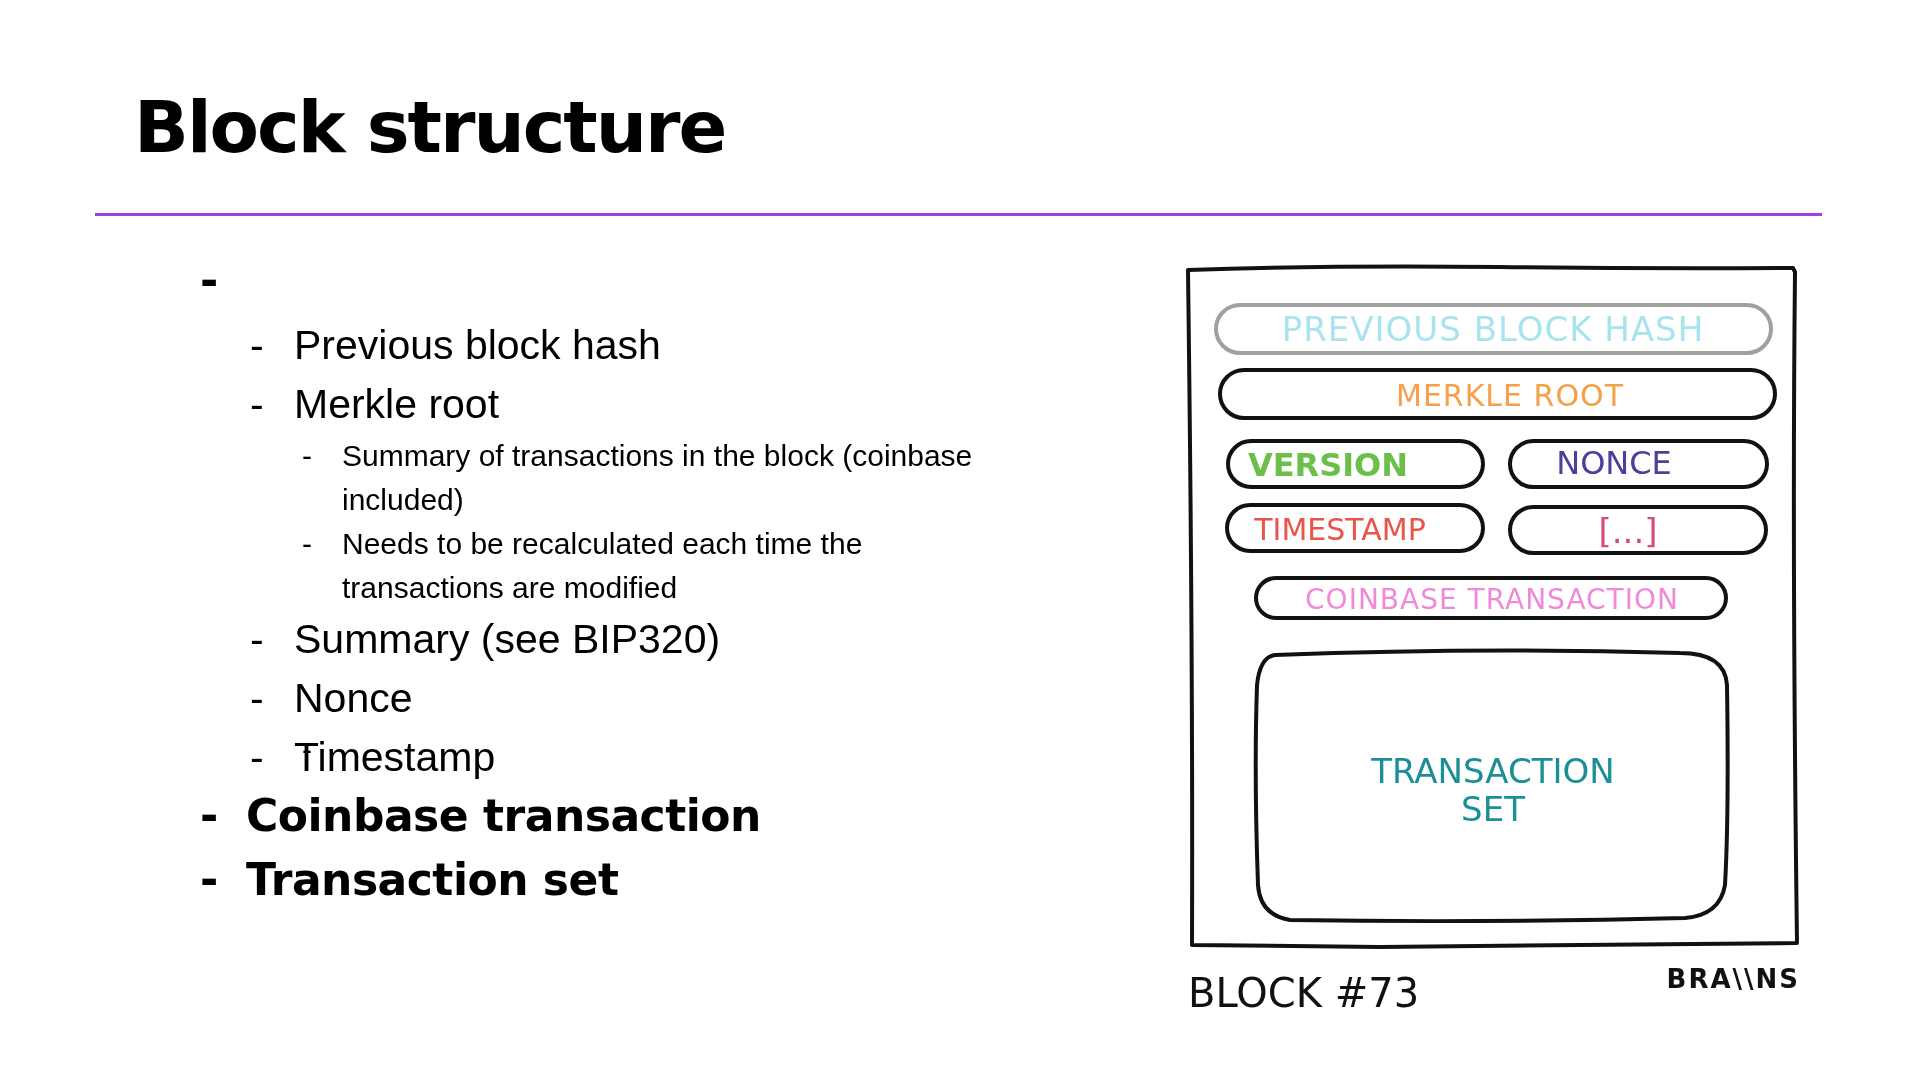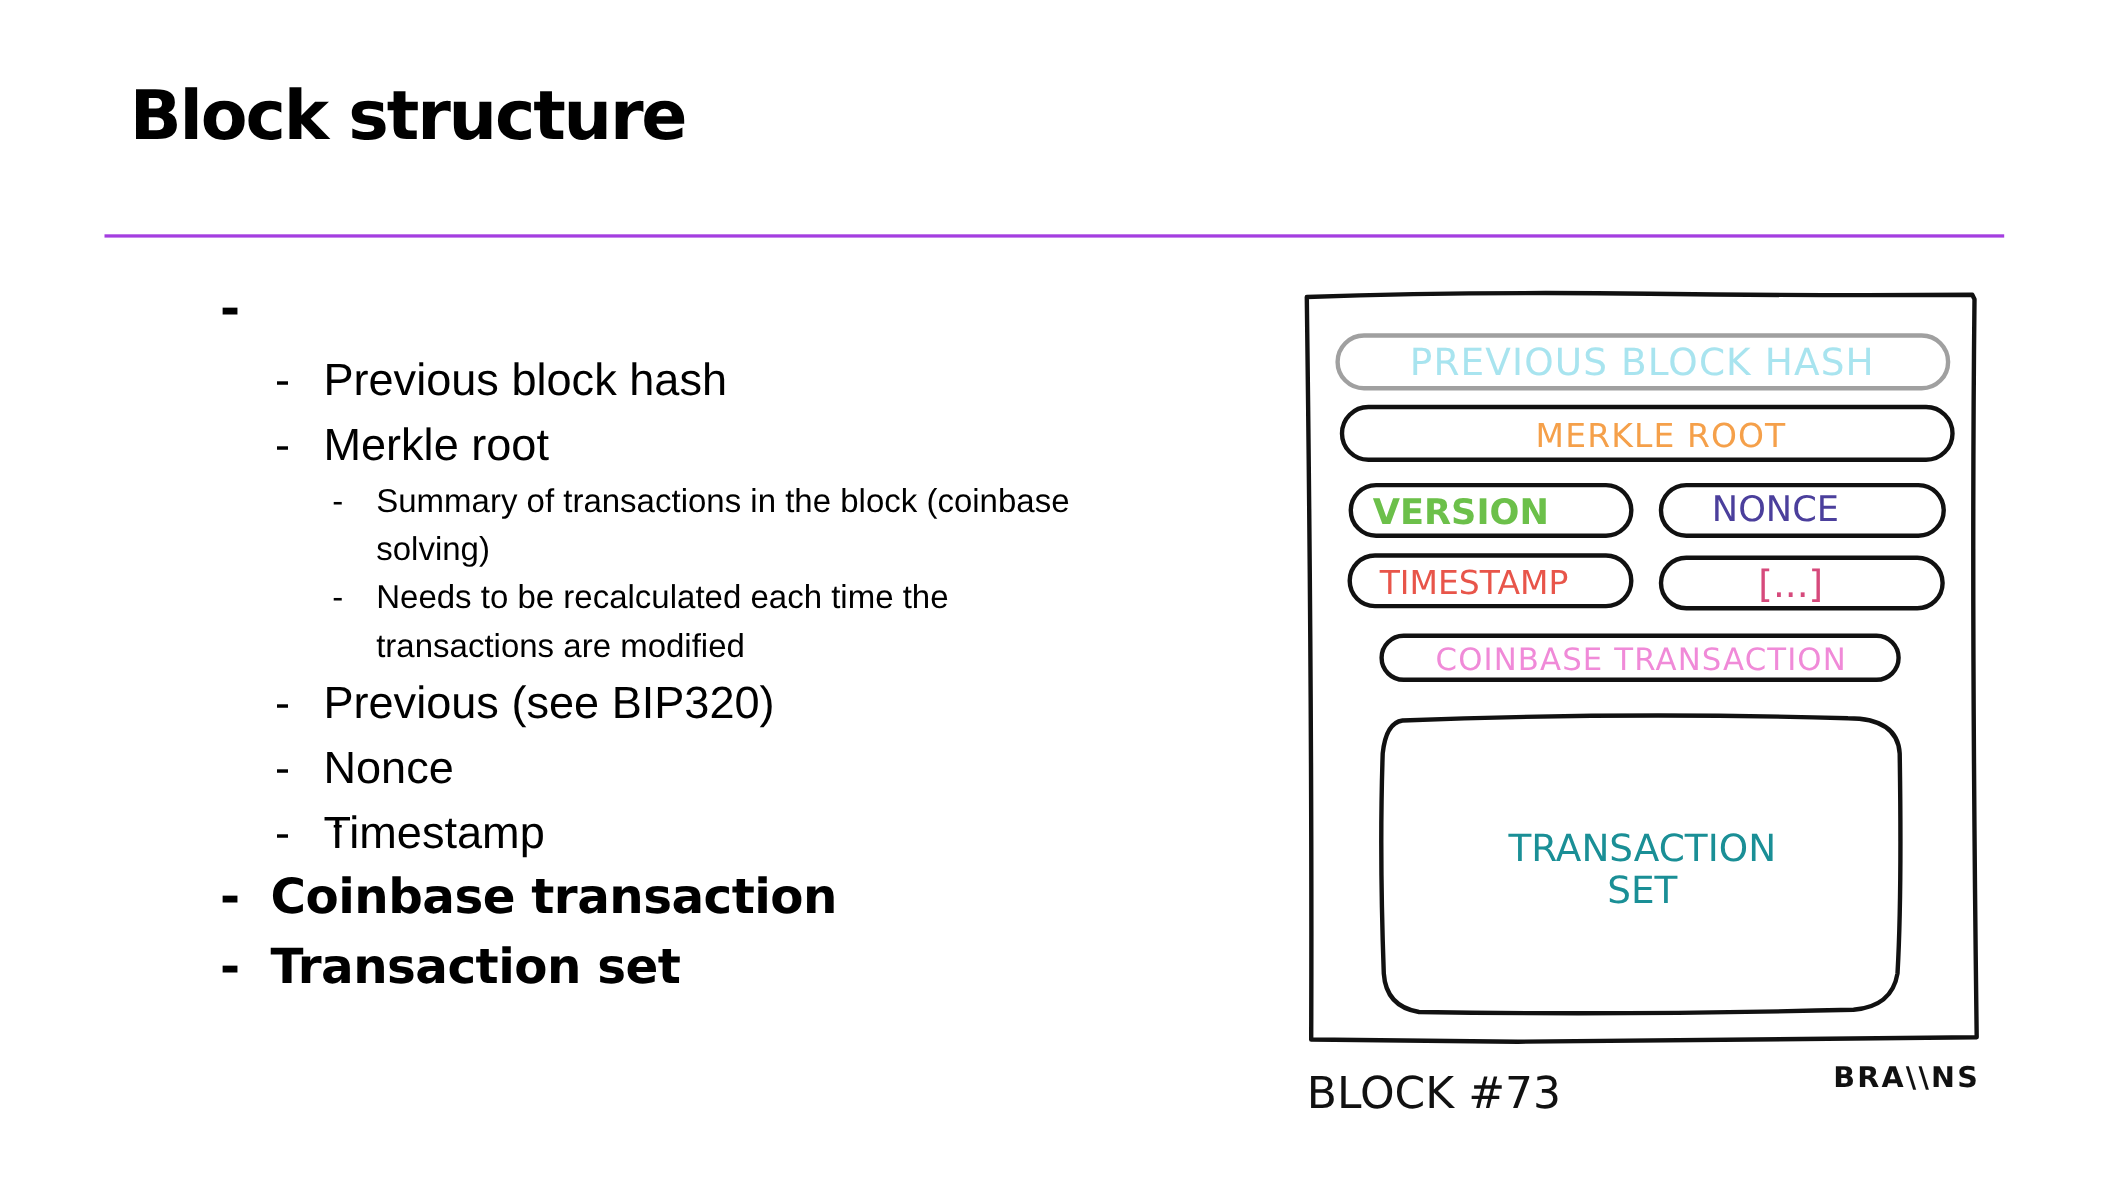--- a/index.html
+++ b/index.html
@@ -1,20 +1,20 @@
 <!DOCTYPE html>
 <html><head>
 <meta charset="utf-8">
 <style>
   html, body { margin:0; padding:0; background:#ffffff; }
   body { width:1920px; height:1080px; position:relative; overflow:hidden;
          font-family:"Liberation Sans", sans-serif; color:#000; }
-  .title { position:absolute; left:118px; top:68px; margin:0;
+  .title { position:absolute; left:118px; top:68px; margin:16px;
            font-family:"DejaVu Sans", sans-serif; font-weight:bold;
-           font-size:62px; letter-spacing:-2px; line-height:1.2; }
+           font-size:72px; letter-spacing:-2px; line-height:1.2; }
   .rule { position:absolute; left:95px; top:213px; width:1727px; height:3px;
           background:#a43ee0; }
   .bullets { position:absolute; left:200px; top:252px; width:880px; }
   .item { position:relative; }
   .l1 { font-family:"DejaVu Sans", sans-serif; font-weight:bold; font-size:44px;
         padding-left:46px; height:64px; line-height:58px; letter-spacing:-0.5px; }
   .l2 { font-size:41px; padding-left:94px; height:59px; line-height:58px; }
   .l3 { font-size:30px; padding-left:142px; line-height:44px; margin-bottom:0px; }
   .dash { position:absolute; top:0; }
   .l1 .dash { left:0; }
@@ -31,27 +31,27 @@
 
 <h1 class="title">Block structure</h1>
 <div class="rule"></div>
 
 <div class="bullets">
   <div class="item l1"><span class="dash">-</span></div>
   <div class="item l2"><span class="dash">-</span><span>Previous block hash</span></div>
   <div class="item l2"><span class="dash">-</span><span>Merkle root</span></div>
   <div class="item l3" style="width:700px;">
       <span class="dash">-</span>
-      <span class="txt">Summary of transactions in the block (coinbase solving)</span>
+      <span class="txt">Summary of transactions in the block (coinbase included)</span>
     </div>
   <div class="item l3" style="width:620px;">
       <span class="dash">-</span>
       <span class="txt">Needs to be recalculated each time the transactions are modified</span>
     </div>
-  <div class="item l2"><span class="dash">-</span><span>Previous (see BIP320)</span></div>
+  <div class="item l2"><span class="dash">-</span><span>Summary (see BIP320)</span></div>
   <div class="item l2"><span class="dash">-</span><span>Nonce</span></div>
   <div class="item l3" style="width:690px;">
       <span class="dash">-</span>
     </div>
   <div class="item l2"><span class="dash">-</span><span>Timestamp</span></div>
   <div class="item l1"><span class="dash">-</span><span>Coinbase transaction</span></div>
   <div class="item l1"><span class="dash">-</span><span>Transaction set</span></div>
 </div>
 
 <div class="figure">

